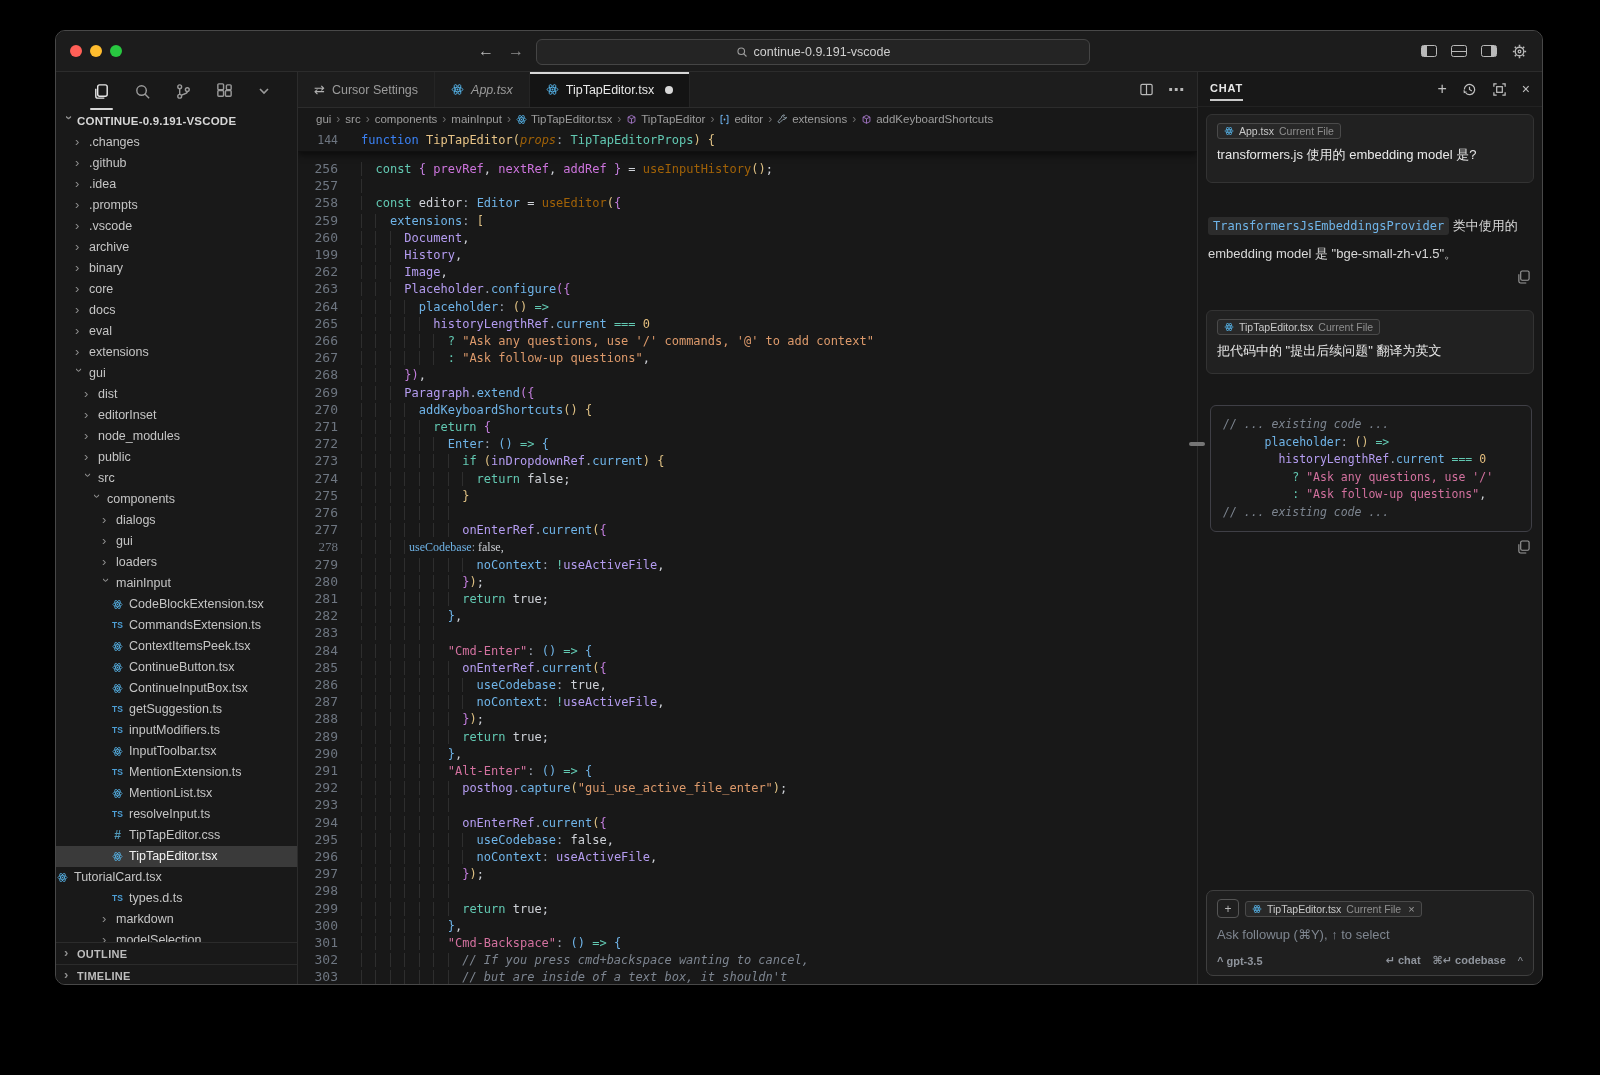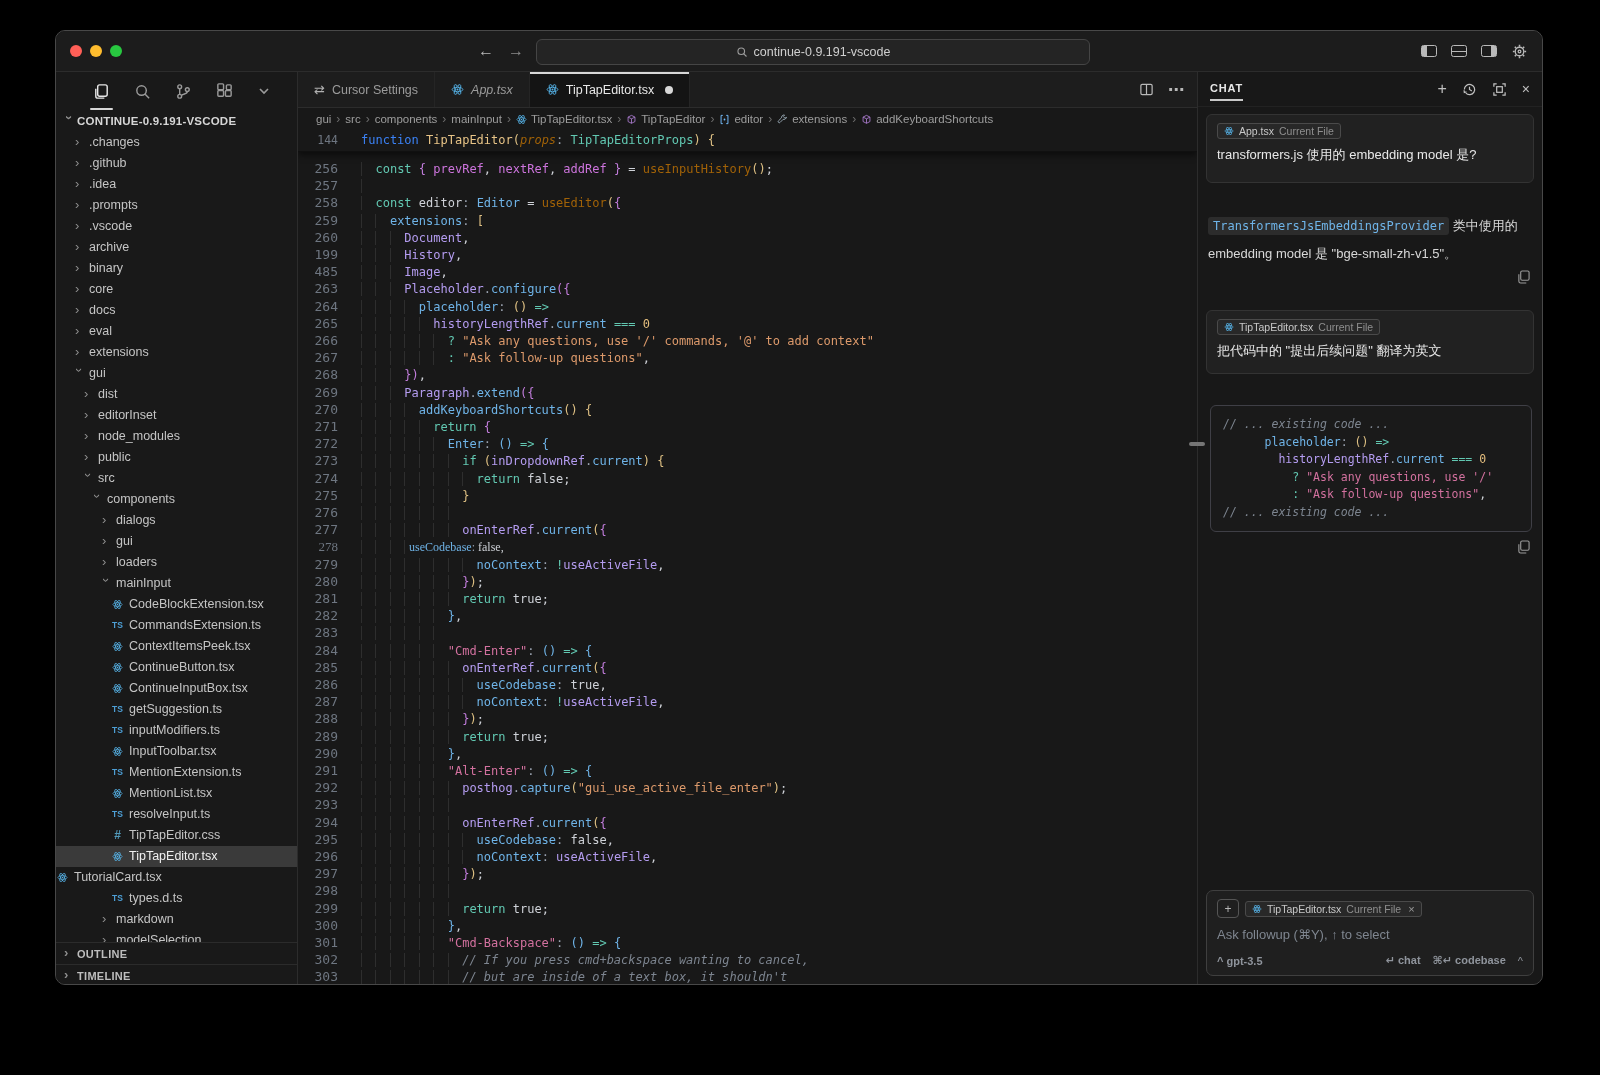--- a/index.html
+++ b/index.html
@@ -514,21 +514,21 @@
         </div>
       <div class="code">
         <div class="sticky" id="sticky"><span class="ln">144</span><span class="t-km">function</span><span class="t-w"> </span><span class="t-fn">TipTapEditor</span><span class="t-py">(</span><span class="t-fo t-em">props</span><span class="t-p">:</span><span class="t-w"> </span><span class="t-ty">TipTapEditorProps</span><span class="t-py">)</span><span class="t-w"> </span><span class="t-py">{</span></div>
         <div id="lines">
             <div class="cline" style="top: 30px;"><span class="ln">256</span><span class="t-i">  </span><span class="t-k">const</span><span class="t-w"> </span><span class="t-pp">{</span><span class="t-vm"> prevRef</span><span class="t-w">,</span><span class="t-vm"> nextRef</span><span class="t-w">,</span><span class="t-vm"> addRef </span><span class="t-pp">}</span><span class="t-w"> = </span><span class="t-fo">useInputHistory</span><span class="t-py">()</span><span class="t-w">;</span></div>
             <div class="cline" style="top: 47.2px;"><span class="ln">257</span><span class="t-i">  </span></div>
             <div class="cline" style="top: 64.4px;"><span class="ln">258</span><span class="t-i">  </span><span class="t-k">const</span><span class="t-w"> editor</span><span class="t-p">:</span><span class="t-w"> </span><span class="t-fb">Editor</span><span class="t-w"> = </span><span class="t-fo">useEditor</span><span class="t-py">(</span><span class="t-pp">{</span></div>
             <div class="cline" style="top: 81.6px;"><span class="ln">259</span><span class="t-i">    </span><span class="t-fb">extensions</span><span class="t-p">:</span><span class="t-w"> </span><span class="t-py">[</span></div>
             <div class="cline" style="top: 98.8px;"><span class="ln">260</span><span class="t-i">      </span><span class="t-v">Document</span><span class="t-w">,</span></div>
             <div class="cline" style="top: 116px;"><span class="ln">199</span><span class="t-i">      </span><span class="t-v">History</span><span class="t-w">,</span></div>
-            <div class="cline" style="top: 133.2px;"><span class="ln">485</span><span class="t-i">      </span><span class="t-v">Image</span><span class="t-w">,</span></div>
+            <div class="cline" style="top: 133.2px;"><span class="ln">262</span><span class="t-i">      </span><span class="t-v">Image</span><span class="t-w">,</span></div>
             <div class="cline" style="top: 150.4px;"><span class="ln">263</span><span class="t-i">      </span><span class="t-v">Placeholder</span><span class="t-p">.</span><span class="t-fb">configure</span><span class="t-pp">({</span></div>
             <div class="cline" style="top: 167.6px;"><span class="ln">264</span><span class="t-i">        </span><span class="t-fb">placeholder</span><span class="t-p">:</span><span class="t-w"> </span><span class="t-py">()</span><span class="t-w"> </span><span class="t-k">=&gt;</span></div>
             <div class="cline" style="top: 184.8px;"><span class="ln">265</span><span class="t-i">          </span><span class="t-v">historyLengthRef</span><span class="t-p">.</span><span class="t-fb">current</span><span class="t-w"> </span><span class="t-k">===</span><span class="t-w"> </span><span class="t-n">0</span></div>
             <div class="cline" style="top: 202px;"><span class="ln">266</span><span class="t-i">            </span><span class="t-k">?</span><span class="t-w"> </span><span class="t-s">"Ask any questions, use '/' commands, '@' to add context"</span></div>
             <div class="cline" style="top: 219.2px;"><span class="ln">267</span><span class="t-i">            </span><span class="t-k">:</span><span class="t-w"> </span><span class="t-s">"Ask follow-up questions"</span><span class="t-w">,</span></div>
             <div class="cline" style="top: 236.4px;"><span class="ln">268</span><span class="t-i">      </span><span class="t-pp">})</span><span class="t-w">,</span></div>
             <div class="cline" style="top: 253.6px;"><span class="ln">269</span><span class="t-i">      </span><span class="t-v">Paragraph</span><span class="t-p">.</span><span class="t-fb">extend</span><span class="t-pp">({</span></div>
             <div class="cline" style="top: 270.8px;"><span class="ln">270</span><span class="t-i">        </span><span class="t-fb">addKeyboardShortcuts</span><span class="t-py">()</span><span class="t-w"> </span><span class="t-py">{</span></div>
             <div class="cline" style="top: 288px;"><span class="ln">271</span><span class="t-i">          </span><span class="t-k">return</span><span class="t-w"> </span><span class="t-pp">{</span></div>
             <div class="cline" style="top: 305.2px;"><span class="ln">272</span><span class="t-i">            </span><span class="t-fb">Enter</span><span class="t-p">:</span><span class="t-w"> </span><span class="t-pb">()</span><span class="t-w"> </span><span class="t-k">=&gt;</span><span class="t-w"> </span><span class="t-pb">{</span></div>

